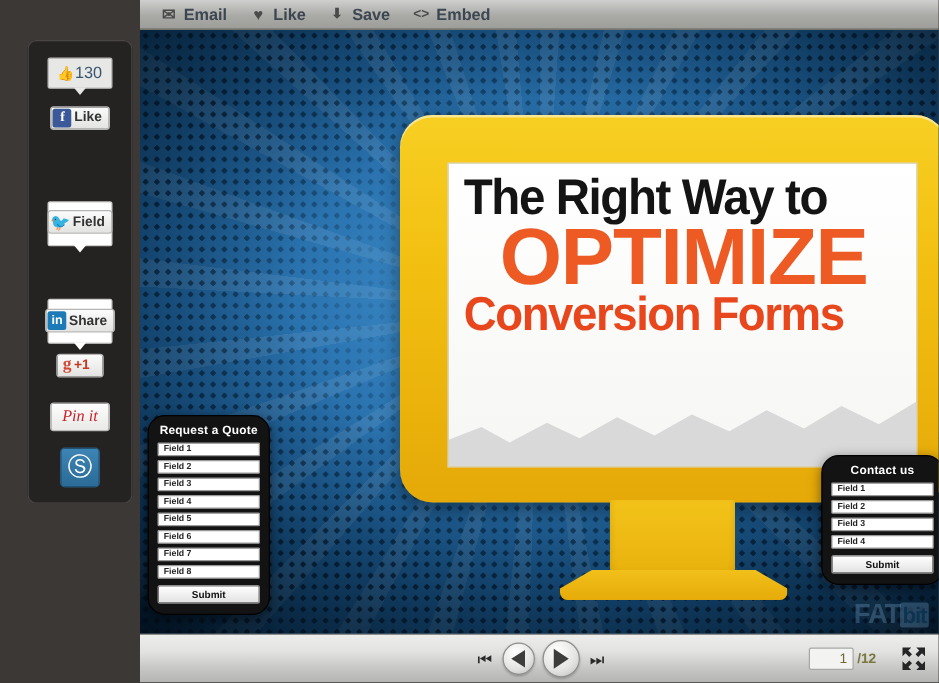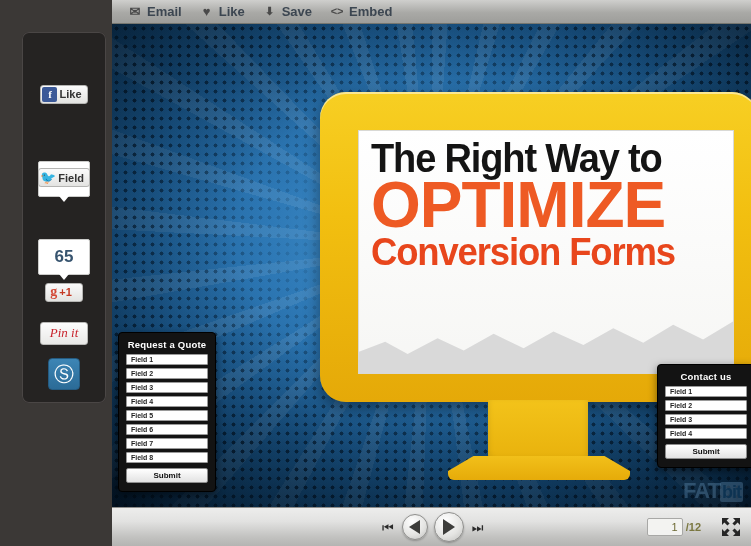--- a/index.html
+++ b/index.html
@@ -127,21 +127,21 @@
   .t-line1{
     font-family:"Liberation Sans", sans-serif; font-weight:bold;
     font-size:40px; letter-spacing:-1.2px; color:#141414;
     line-height:.95; white-space:nowrap;
     transform:scaleX(.95); transform-origin:left center;
   }
   .t-line2{
     font-family:"Liberation Sans", sans-serif; font-weight:bold;
     font-size:64px; letter-spacing:-1px; color:#ee5a24;
     line-height:.95; white-space:nowrap; margin-top:-2px;
-    transform:scaleX(1.0); transform-origin:left center;
+    transform:scaleX(1.0); transform-origin:left center;text-align:center;
   }
   .t-line3{
     font-family:"Liberation Sans", sans-serif; font-weight:bold;
     font-size:38px; letter-spacing:-1.2px; color:#e8461c;
     line-height:1; white-space:nowrap; margin-top:-3px;
     transform:scaleX(.96); transform-origin:left center;
   }
   
   #chart-motif{
     position:absolute; left:0; right:0; bottom:0; height:56px;
@@ -159,21 +159,21 @@
   #monitor-base{
     position:absolute; left:128px; top:364px; width:182px; height:24px;
     background:linear-gradient(#f2c01a,#e6ab09);
     border-radius:6px;
     clip-path:polygon(14% 0%, 86% 0%, 100% 62%, 100% 100%, 0% 100%, 0% 62%);
     box-shadow:0 3px 8px rgba(0,0,0,.4);
   }
 
   
   .mini-form{
-    position:absolute; background:#131313; border-radius:4px;
+    position:absolute; background:#131313; border-radius:14px;
     border:1px solid #000; padding:6px 7px 8px;
     box-shadow:0 3px 9px rgba(0,0,0,.5);
   }
   .mini-form h4{
     color:#fff; font-size:9.5px; font-weight:bold; text-align:center;
     margin-bottom:4px; letter-spacing:.2px;
   }
   .mini-field{
     background:#fff; border:1px solid #9a9a9a; border-radius:1px;
     height:11px; margin-bottom:3px; font-size:7px; color:#222;
@@ -231,20 +231,25 @@
   }
   #page-total{ font-size:11px; color:#7a7740; font-weight:bold; }
   #fullscreen{ position:absolute; right:10px; top:9px; width:20px;height:20px; cursor:pointer; }
 </style>
 </head>
 <body>
 
 <div id="left-rail">
   <div id="share-panel">
 
+    <div class="share-slot" style="top:14px;">
+      <span class="count-bubble">
+        <span style="font-size:11px;">👍</span><span>130</span>
+      </span>
+    </div>
     <div class="share-slot" style="top:52px;">
       <span class="btn-pill">
         <span class="sq fb-sq">f</span>
         <span>Like</span>
       </span>
     </div>
 
     <div class="share-slot" style="top:90px;">
       <span class="count-bubble white big">
         <span>24</span>
@@ -253,20 +258,26 @@
     <div class="share-slot" style="top:136px;">
       <span class="btn-pill">
         <span class="tw-bird">🐦</span>
         <span>Field</span>
       </span>
     </div>
 
     <div class="share-slot" style="top:168px;">
       <span class="count-bubble white big">
         <span>65</span>
+      </span>
+    </div>
+    <div class="share-slot" style="top:214px;">
+      <span class="btn-pill">
+        <span class="sq in-sq">in</span>
+        <span>Share</span>
       </span>
     </div>
 
     <div class="share-slot" style="top:250px;">
       <span class="btn-pill" style="padding:0 10px 0 4px;">
         <span class="gplus-g">g</span>
         <span class="gplus-plus">+1</span>
       </span>
     </div>
 

